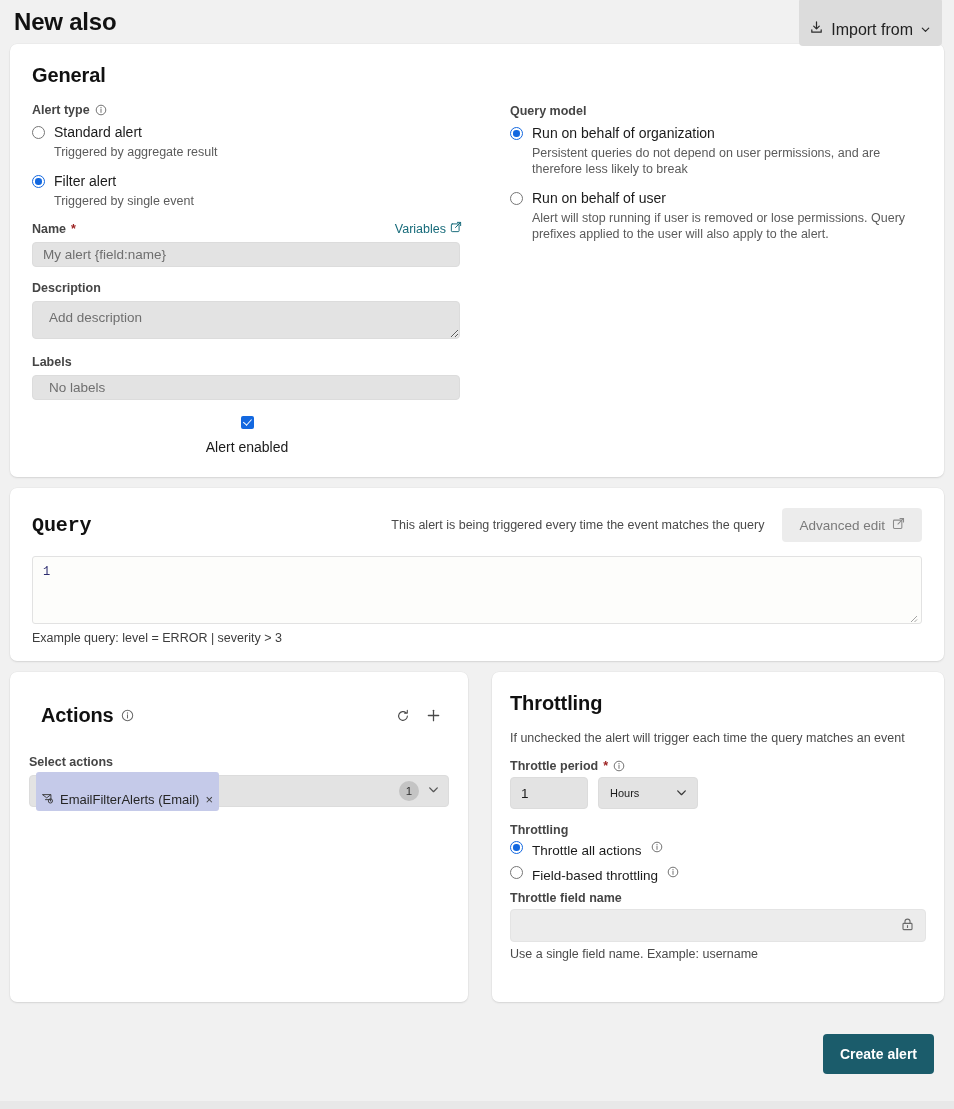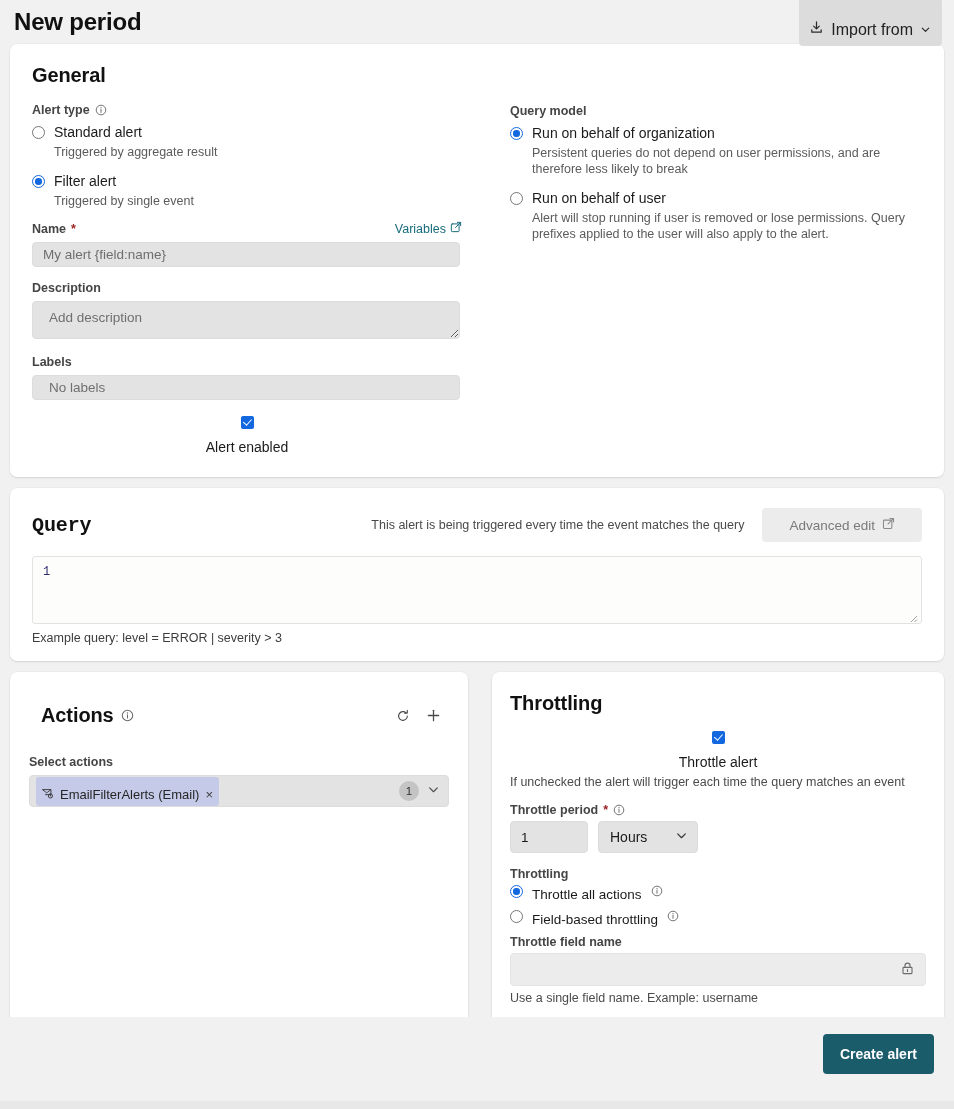--- a/index.html
+++ b/index.html
@@ -187,21 +187,21 @@
   .query-head .card-title { margin: 0; font-family: Liberation Mono, monospace; }
   .query-head-right { display: flex; align-items: center; gap: 18px; }
   .query-note { font-size: 12.5px; color: #4a4a4a; }
   .adv-btn {
     display: inline-flex;
     align-items: center;
     gap: 7px;
     background: #ececec;
     border: none;
     border-radius: 4px;
-    padding: 9px 27px;
+    padding: 9px 17px;
     font-size: 13.5px;
     color: #7a7a7a;
     font-family: inherit;
     cursor: pointer;
   }
   .query-editor {
     height: 68px;
     background: #fdfdfb;
     border: 1px solid #e2e2e2;
     border-radius: 3px;
@@ -249,21 +249,21 @@
     align-items: center;
     padding: 0 8px 0 6px;
     gap: 6px;
   }
   .chip {
     display: inline-flex;
     align-items: center;
     gap: 6px;
     background: #c5cae9;
     border-radius: 3px;
-    padding: 10px 6px 3px 5px;
+    padding: 20px 6px 3px 5px;
     font-size: 13px;
     color: #262626;
     cursor: pointer;
   }
   .chip-x { color: #3d3d3d; font-size: 13px; line-height: 1; cursor: pointer; }
   .select-right { margin-left: auto; display: flex; align-items: center; gap: 8px; }
   .count-badge {
     width: 20px; height: 20px;
     border-radius: 50%;
     background: #c4c4c4;
@@ -292,21 +292,21 @@
     font-family: inherit; font-size: 13.5px; color: #1b1b1b;
     padding: 0 10px; outline: none;
   }
   .period-select {
     width: 100px; height: 32px;
     background: #e3e3e3;
     border: 1px solid #dcdcdc;
     border-radius: 4px;
     display: flex; align-items: center; justify-content: space-between;
     padding: 0 9px 0 11px;
-    font-size: 14px; color: #1b1b1b;
+    font-size: 11px; color: #1b1b1b;
     cursor: pointer;
   }
   .locked-input {
     height: 33px;
     background: #ececec;
     border: 1px solid #e4e4e4;
     border-radius: 4px;
     display: flex; align-items: center; justify-content: flex-end;
     padding: 0 10px;
     color: #6b6b6b;
@@ -344,21 +344,21 @@
     left: 0; right: 0; bottom: 0;
     height: 8px;
     background: #e8e8e8;
   }
   .info-i { display: inline-flex; color: #6a6a6a; }
 </style>
 </head>
 <body>
 
 <div class="page-header">
-  <div class="page-title">New period</div>
+  <div class="page-title">New also</div>
   <button class="import-btn">
     <span>
       <svg width="15" height="15" viewBox="0 0 16 16" fill="none" stroke="#2b2b2b" stroke-width="1.3" stroke-linecap="round" stroke-linejoin="round">
         <path d="M8 2 v7"></path>
           <path d="M5 6.5 L8 9.5 L11 6.5"></path>
         <path d="M3 10.5 v2.5 h10 v-2.5"></path>
       </svg>
     </span>
     <span>Import from</span>
     <span>
@@ -530,24 +530,20 @@
                 <path d="M2.5 4.5 L6 8 L9.5 4.5"></path>
               </svg>
           </span>
         </span>
       </div>
     </div>
 
     <div class="card card-throttle">
       <div class="card-title">Throttling</div>
 
-      <div class="check-row">
-        <span class="checkbox"></span>
-        <span class="check-label">Throttle alert</span>
-      </div>
       <div class="help-text">If unchecked the alert will trigger each time the query matches an event</div>
 
       <div class="sub-label">
         <span>Throttle period</span>
         <span class="req">*</span>
         <span class="info-i">
           <svg width="12" height="12" viewBox="0 0 14 14" fill="none" stroke="#6a6a6a" stroke-width="1.1">
             <circle cx="7" cy="7" r="5.6"></circle>
               <path d="M7 6.2 v3.6" stroke-linecap="round"></path>
               <circle cx="7" cy="4.3" r="0.7" fill="#6a6a6a" stroke="none"></circle>

